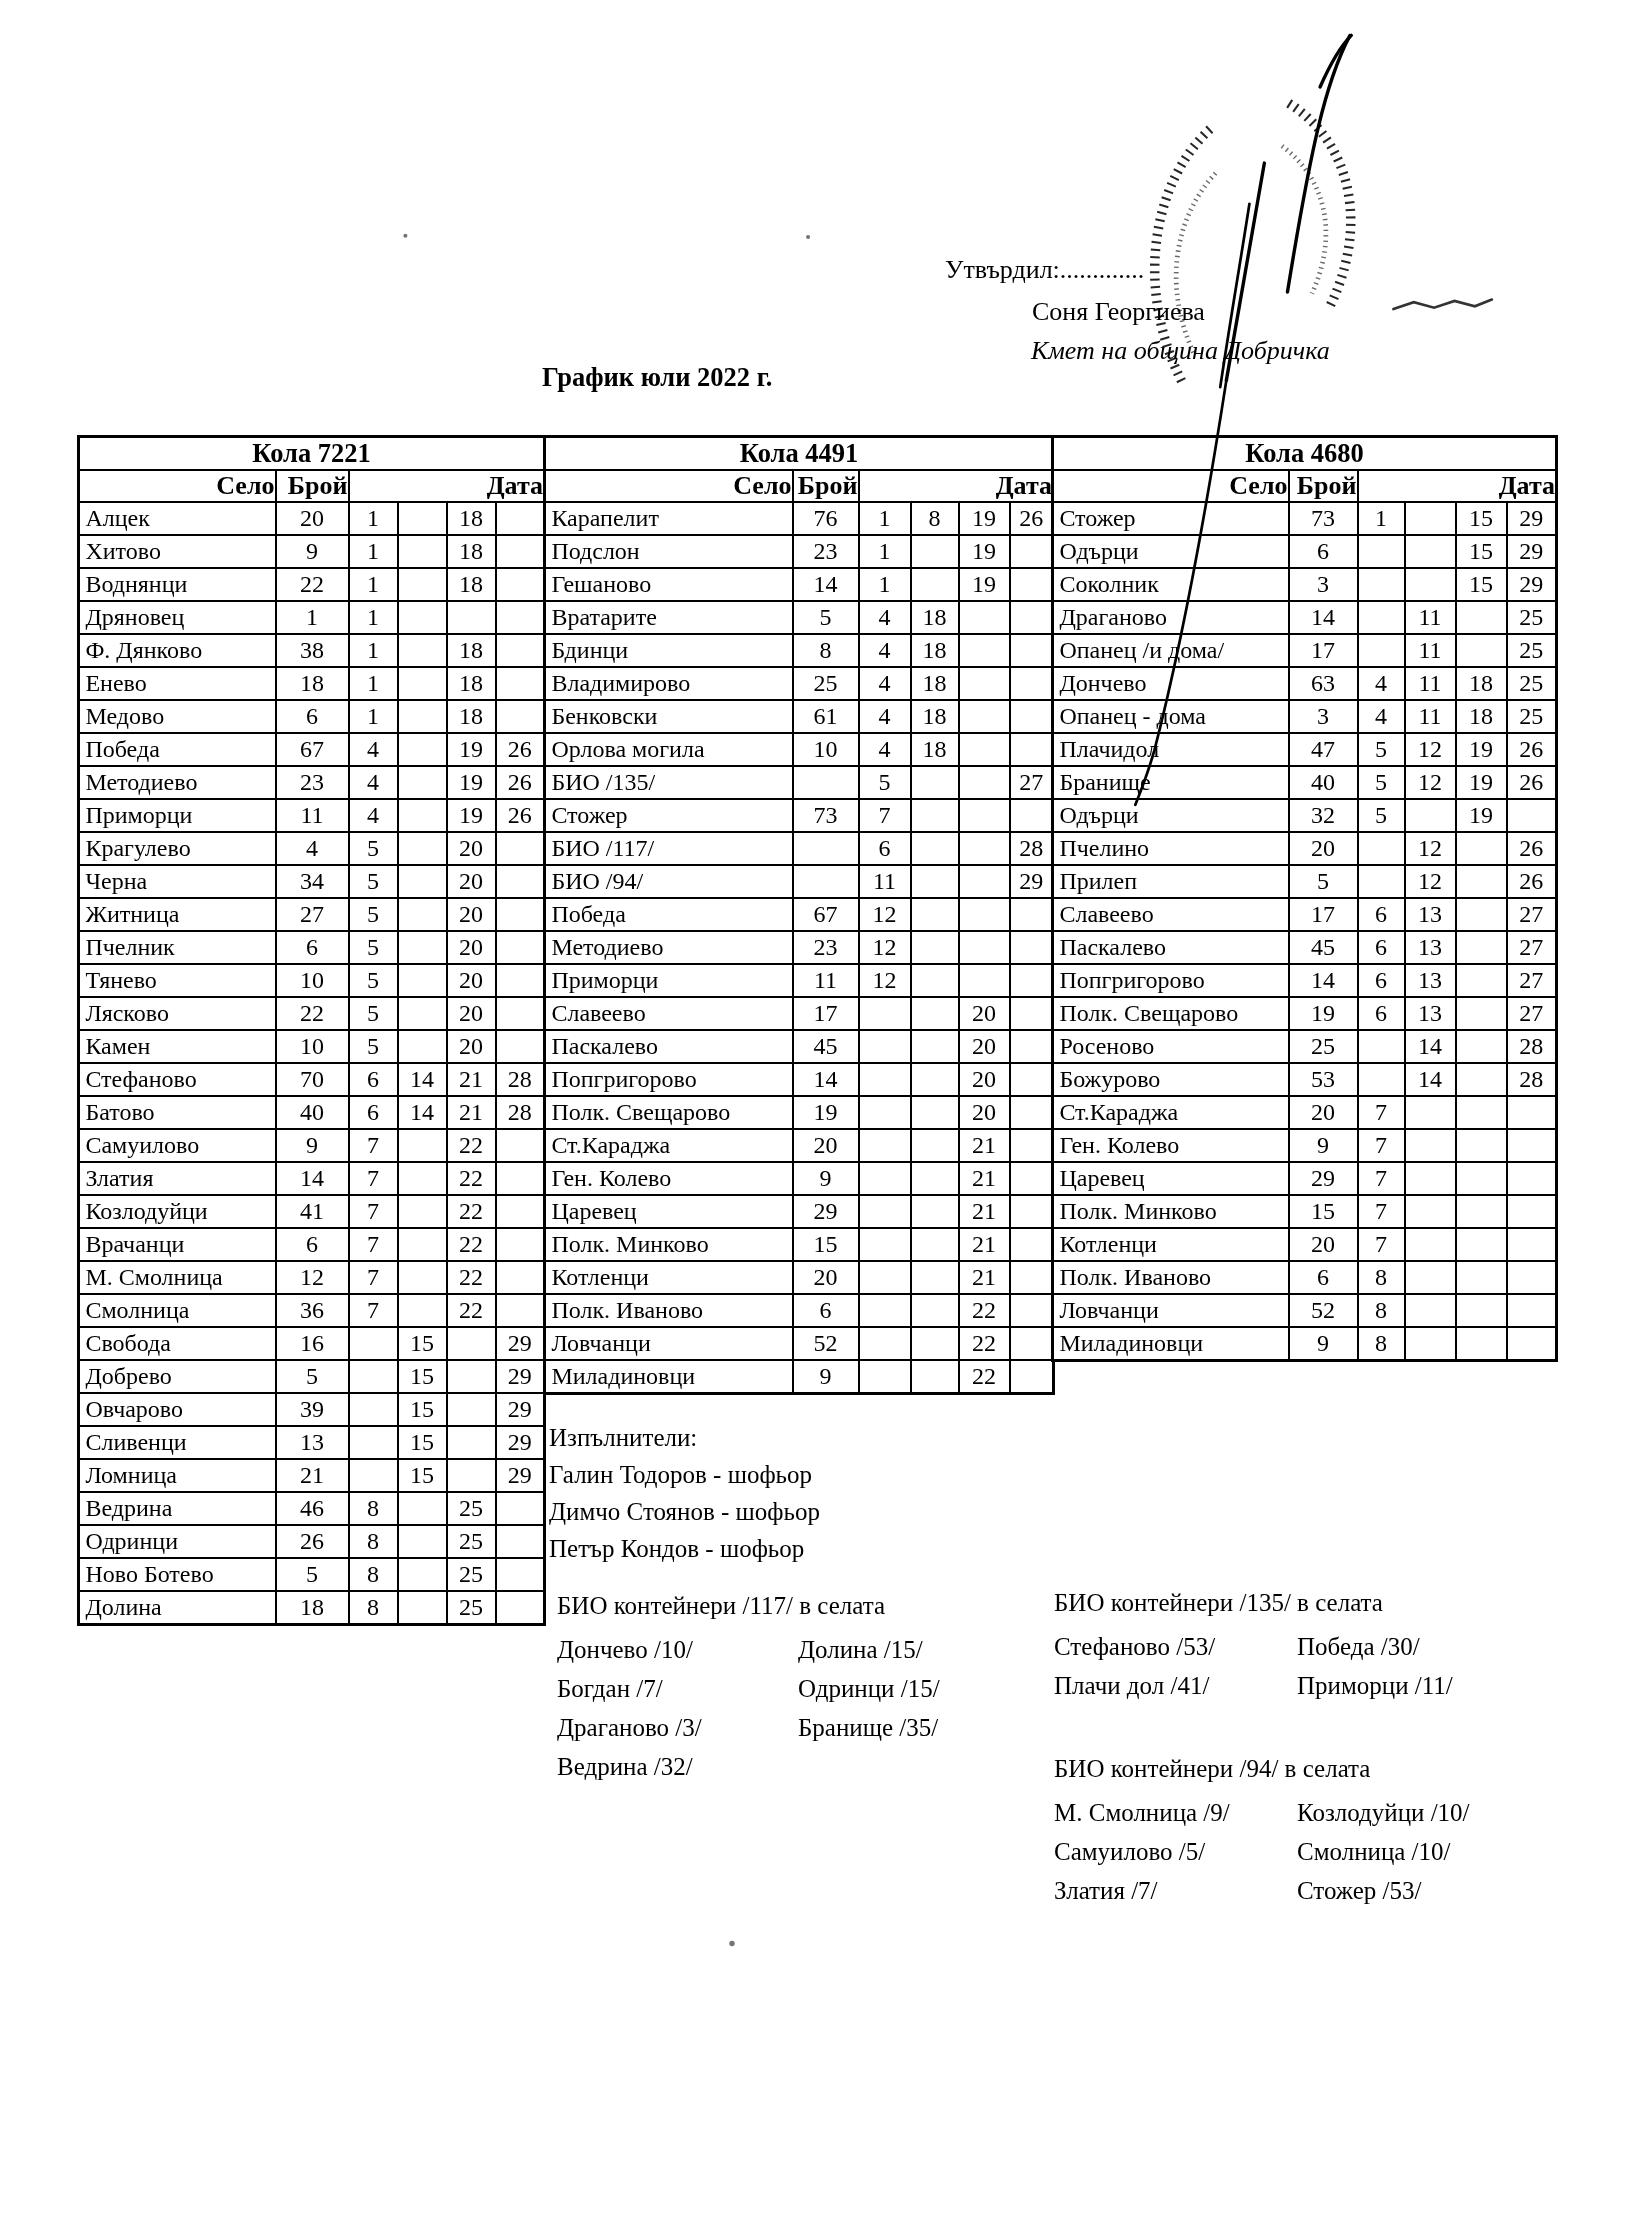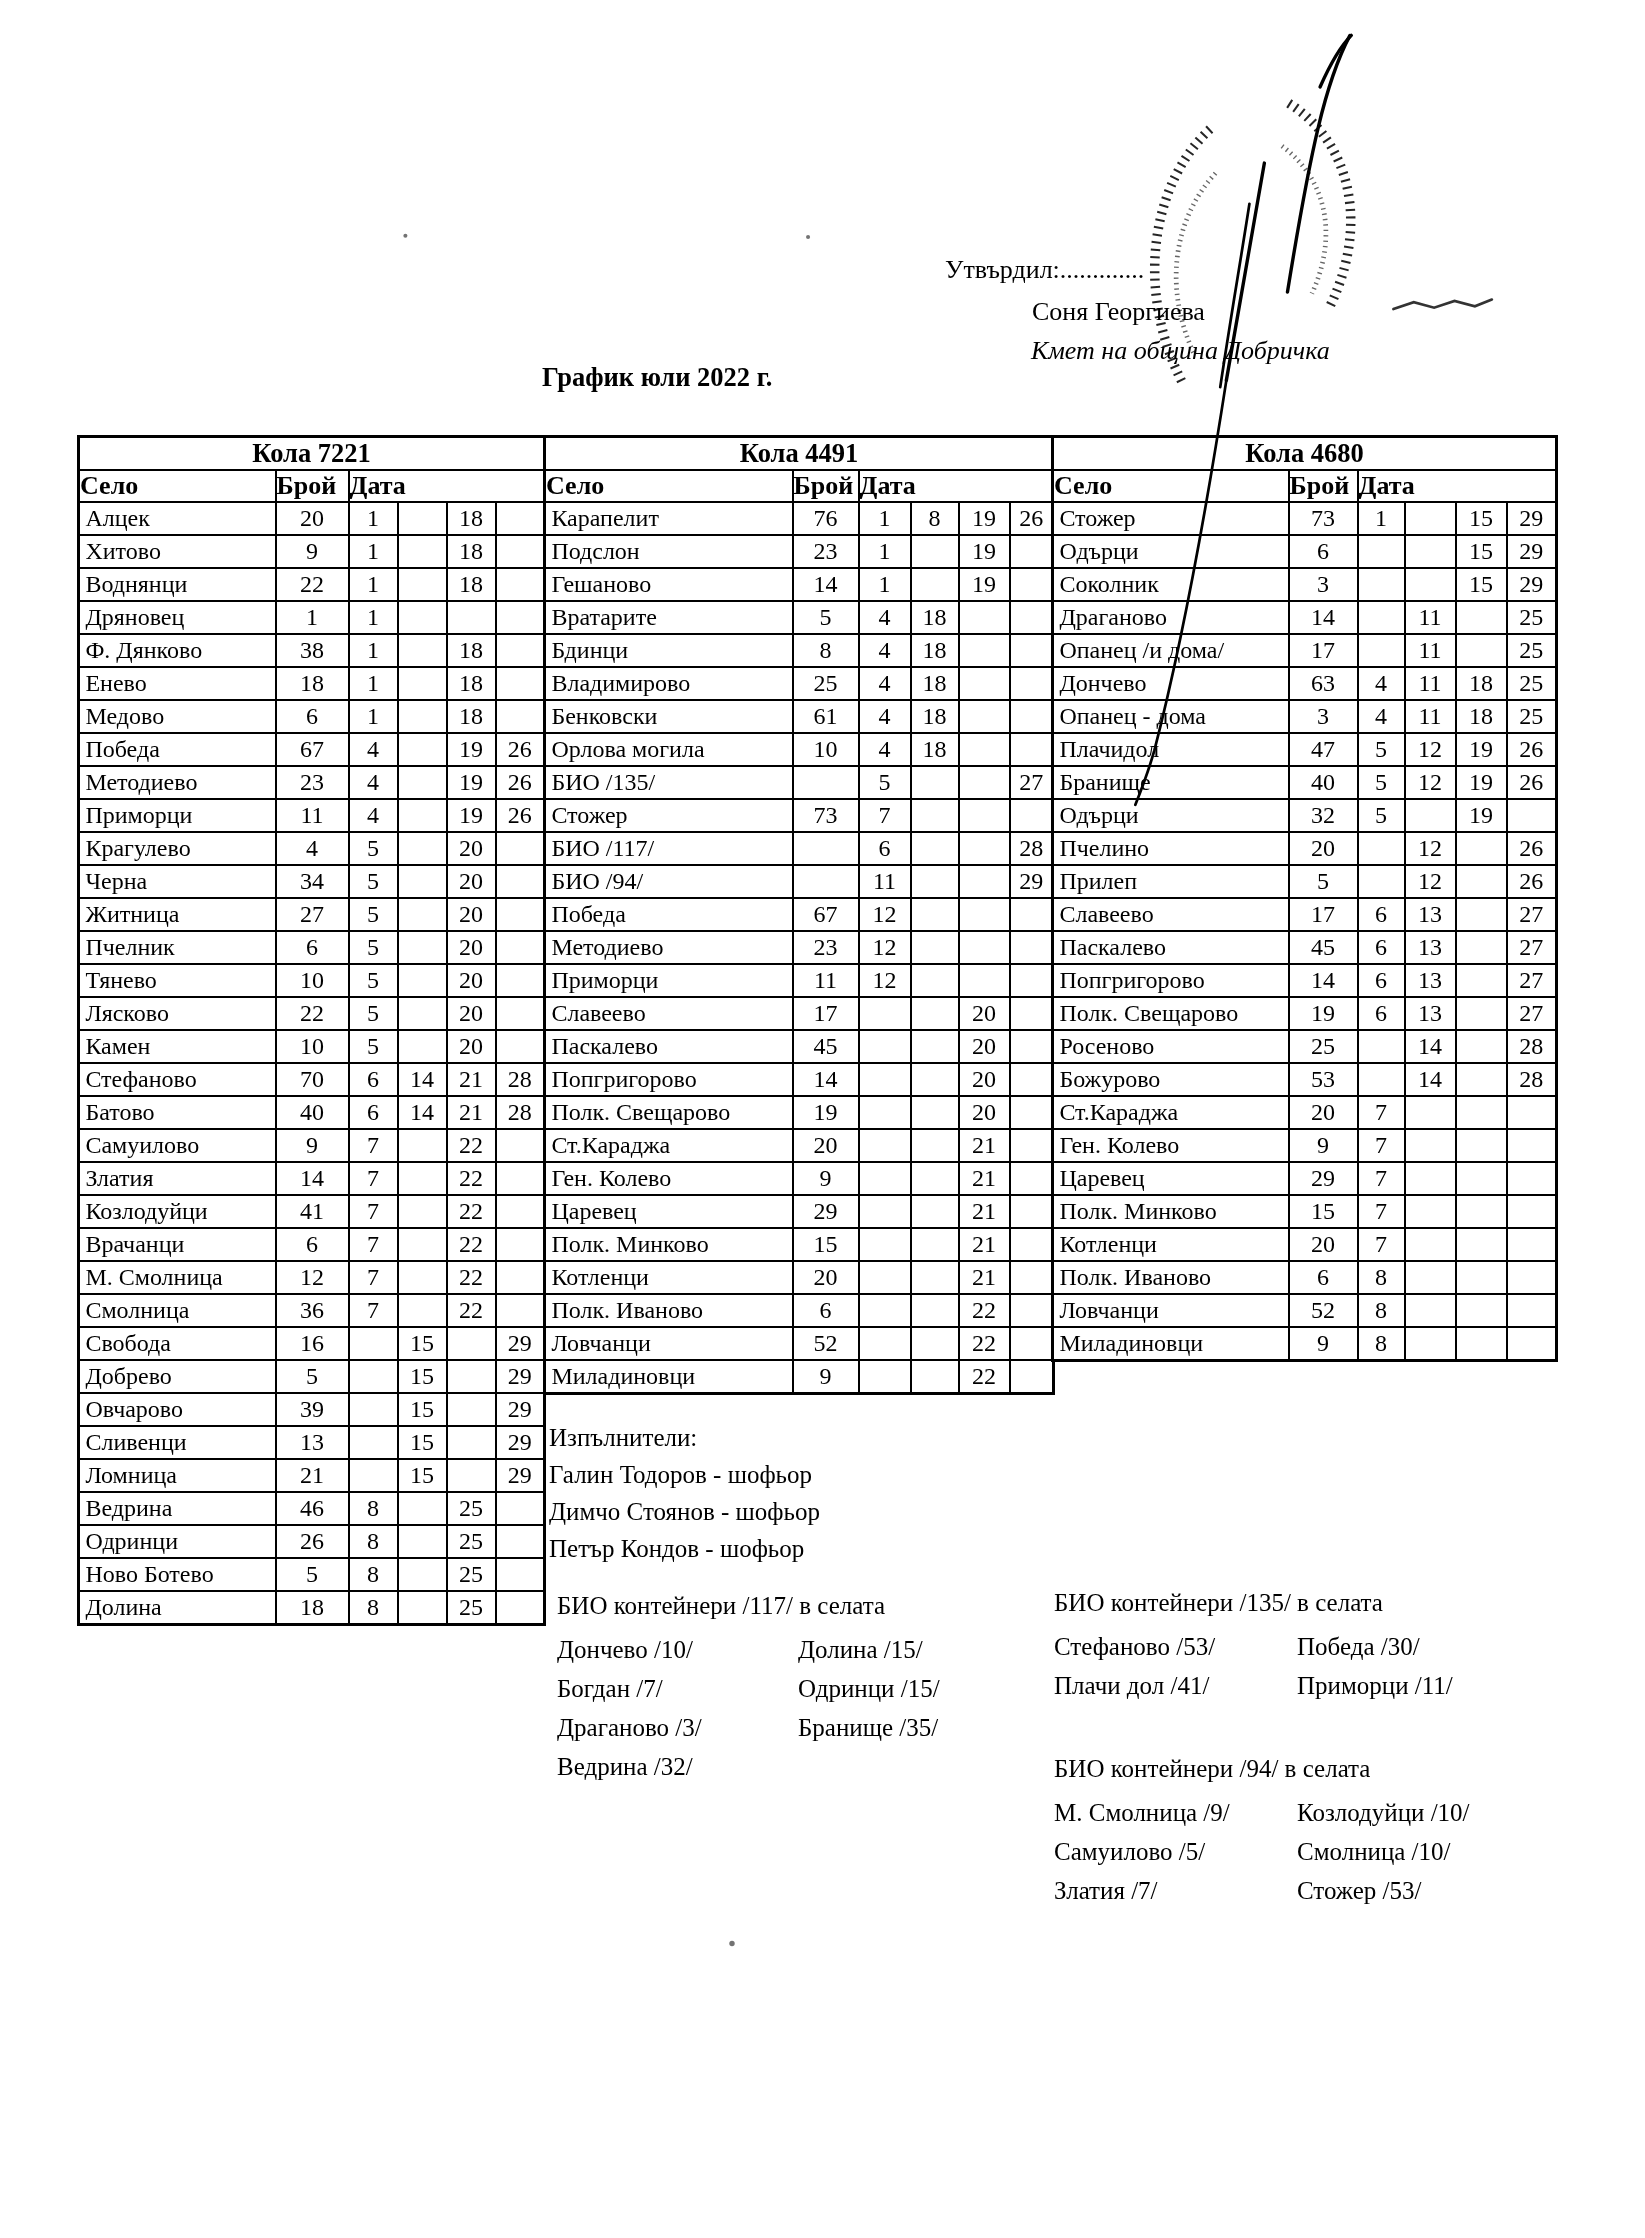--- a/index.html
+++ b/index.html
@@ -13,21 +13,21 @@
   .doc-title{font-weight:bold;font-size:26.5px;white-space:nowrap;}
   
   .car-table{position:absolute;top:435px;}
   #tbl-0{left:77px;width:436px;}
   #tbl-1{left:543px;width:508px;border-radius:21px;}
   #tbl-2{left:1051px;width:408px;}
   table{border-collapse:collapse;table-layout:fixed;width:100%;background:#fff;}
   table{border:3.4px solid #000;}
   th,td{border:2.7px solid #000;overflow:hidden;white-space:nowrap;padding:0;}
   th.car-name{height:27px;font-size:26.5px;font-weight:bold;text-align:center;}
-  th.sub{height:27px;font-size:26px;font-weight:bold;text-align:left;}
+  th.sub{height:27px;font-size:26px;font-weight:bold;text-align:right;}
   td.v{font-size:24px;text-align:left;padding:0 2.7px 0 5.4px;}
   td.n{font-size:24px;text-align:center;}
   #tbl-0 td{height:31px;}
   #tbl-1 td,#tbl-2 td{height:31px;}
   
   .exec-block{left:549px;top:1419px;font-size:25px;line-height:37px;white-space:nowrap;}
   .bio-block{font-size:25px;white-space:nowrap;}
   .bio-head{margin-bottom:9.5px;}
   .bio-cols{position:relative;}
   .bio-col{display:inline-block;vertical-align:top;line-height:39px;}

